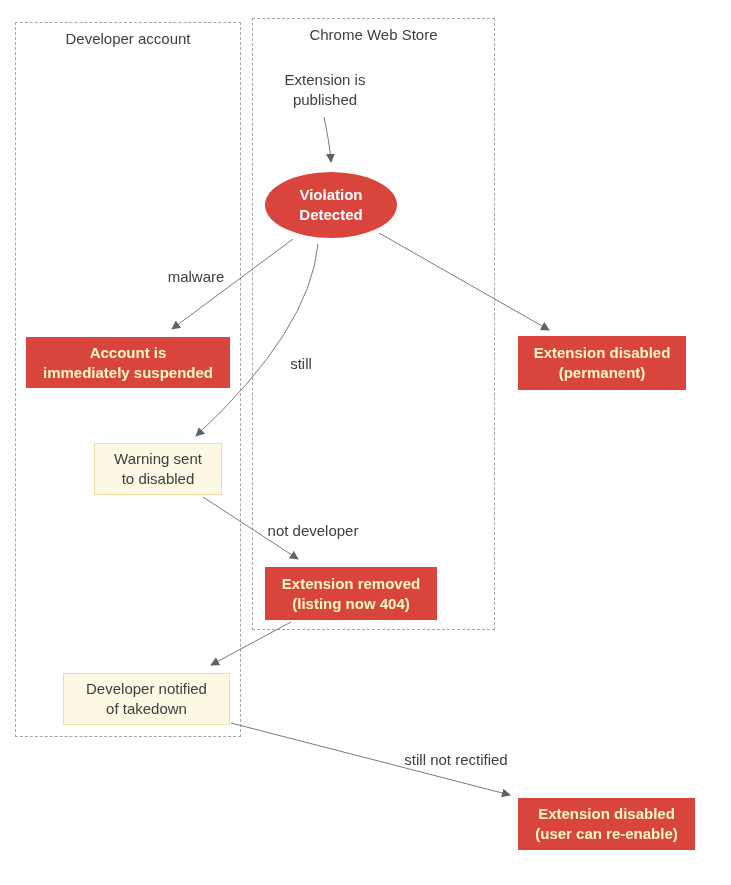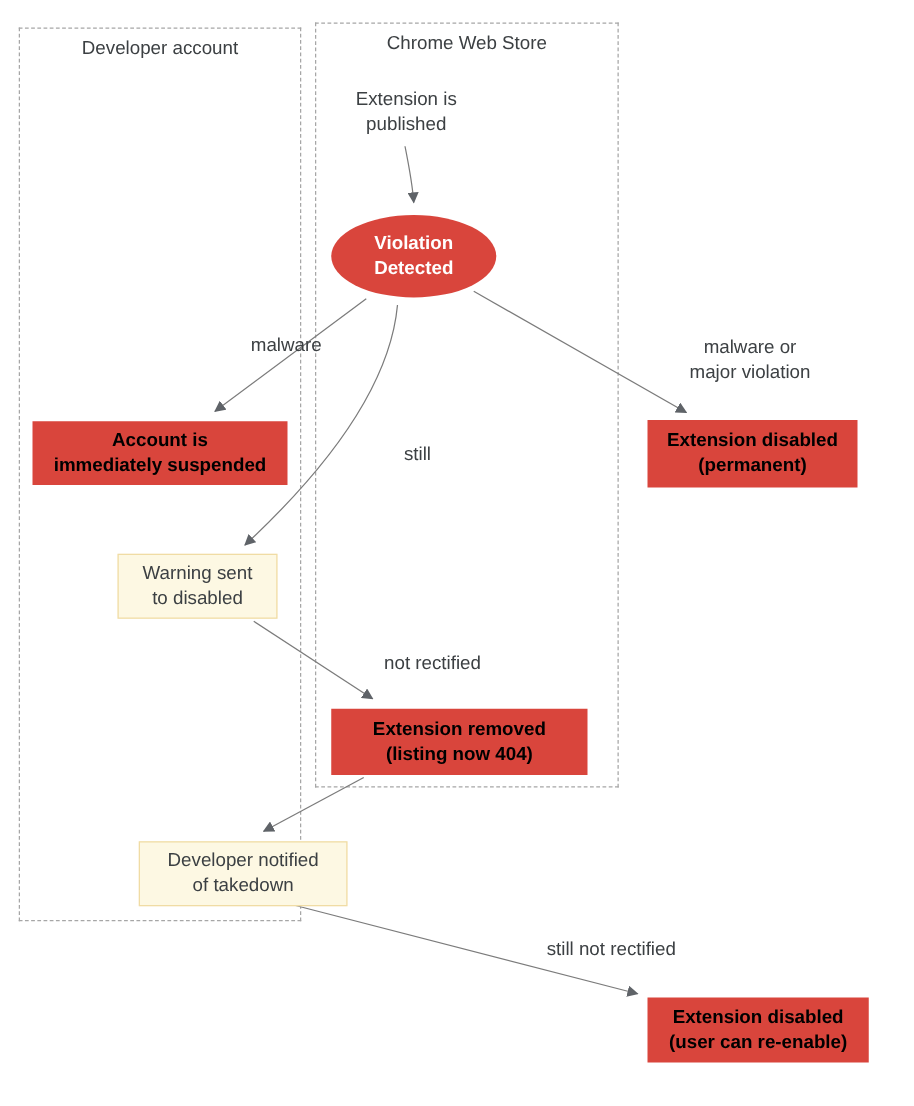--- a/index.html
+++ b/index.html
@@ -35,21 +35,21 @@
     display: flex;
     align-items: center;
     justify-content: center;
     text-align: center;
     white-space: pre-line;
     line-height: 20px;
     box-sizing: border-box;
   }
   .node.red {
     background: var(--node-red, #d9453c);
-    color: #000000;
+    color: #fef9c3;
     font-weight: bold;
   }
   .node.yellow {
     background: var(--node-yellow-fill, #fdf8e3);
     border: 1px solid var(--node-yellow-border, #f0dca4);
     color: var(--text, #3c4043);
   }
   .node.ellipse {
     background: var(--node-red, #d9453c);
     color: #ffffff;
@@ -58,21 +58,20 @@
   }
   .node.plain { color: var(--text, #3c4043); }
   .edge-label {
     position: absolute;
     transform: translate(-50%, -50%);
     text-align: center;
     white-space: pre-line;
     line-height: 20px;
     color: var(--text, #3c4043);
     background: transparent;
-    margin-left: 33px;
   }
 </style>
 </head>
 <body>
 
 <div class="canvas">
 
   <div class="lane lane-dev">
     <div class="lane-title">Developer account</div>
   </div>
@@ -103,33 +102,31 @@
 
   <div class="node red" style="left:26px; top:337px; width:204px; height:51px;">Account is
 immediately suspended</div>
 
   <div class="node red" style="left:518px; top:336px; width:168px; height:54px;">Extension disabled
 (permanent)</div>
 
   <div class="node yellow" style="left:94px; top:443px; width:128px; height:52px;">Warning sent
 to disabled</div>
 
-  <div class="node red" style="left:265px; top:567px; width:205px; height:53px;">Extension removed
+  <div class="node red" style="left:265px; top:567px; width:172px; height:53px;">Extension removed
 (listing now 404)</div>
 
-  <div class="node yellow" style="left:63px; top:673px; width:167px; height:52px;margin-left:48px;">Developer notified
+  <div class="node yellow" style="left:63px; top:673px; width:167px; height:52px;">Developer notified
 of takedown</div>
 
   <div class="node red" style="left:518px; top:798px; width:177px; height:52px;">Extension disabled
 (user can re-enable)</div>
 
   <div class="edge-label" style="left:196px; top:277px;">malware</div>
 
   <div class="edge-label" style="left:301px; top:364px;">still</div>
 
-  <div class="edge-label" style="left:567px; top:288px;">malware or
-major violation</div>
 
-  <div class="edge-label" style="left:313px; top:531px;">not rectified</div>
+  <div class="edge-label" style="left:313px; top:531px;">not developer</div>
 
   <div class="edge-label" style="left:456px; top:760px;">still not rectified</div>
 
 </div>
 
 </body></html>

